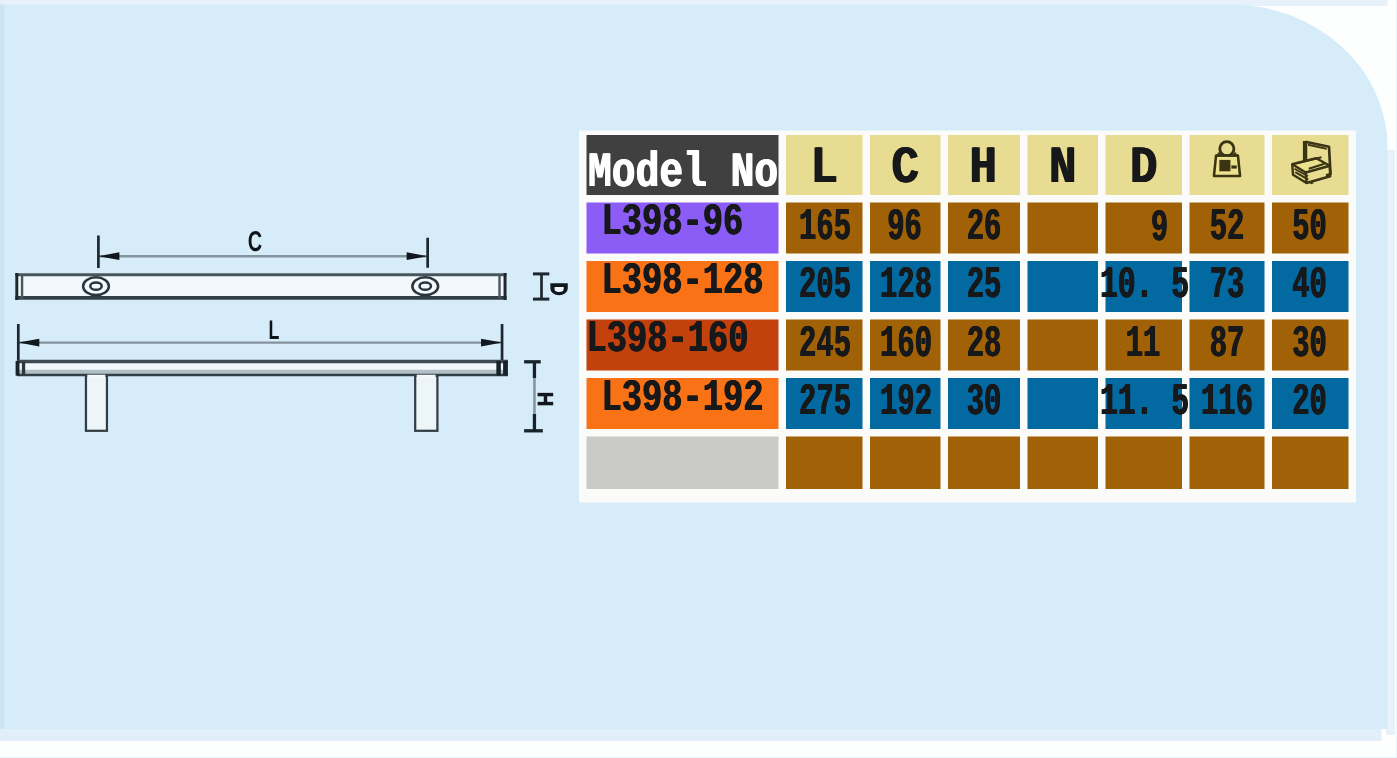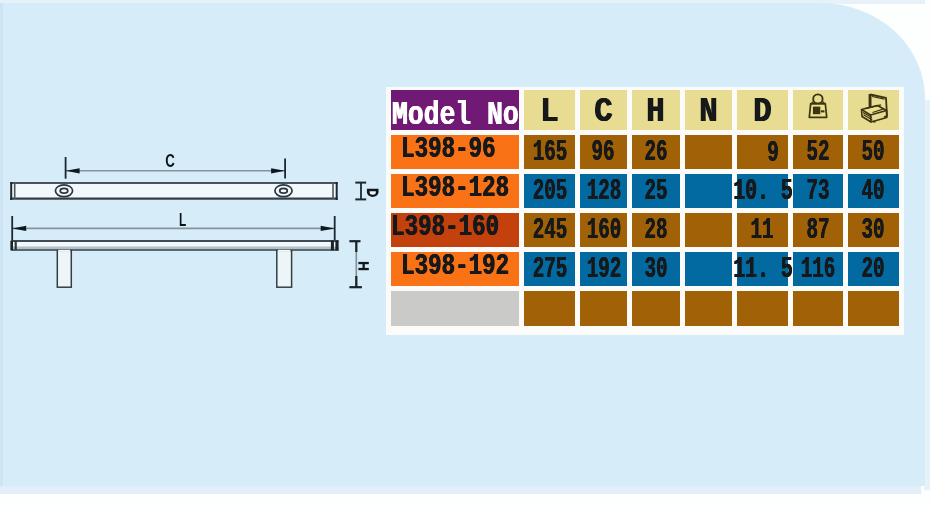--- a/index.html
+++ b/index.html
@@ -11,21 +11,21 @@
   #card{position:absolute;left:0;top:3px;width:925px;height:483px;
        background:#d7ecf9;border-top-right-radius:105px 95px;}
   #leftsliver{position:absolute;left:0;top:3px;width:3px;height:483px;background:#cde4f4;}
 
   
   #tablewrap{position:absolute;left:386px;top:87px;width:518px;
        background:#fbfbf9;overflow:hidden;padding-bottom:4px;}
   table{border-collapse:separate;border-spacing:5px;table-layout:fixed;width:518px;margin-top:-2px;}
   td{padding:0;text-align:center;vertical-align:middle;
      font-family:"Liberation Mono",monospace;font-weight:bold;color:#16181a;}
-  td.mh,tr.hdr td.mh{background:#701a75;}
+  td.mh,tr.hdr td.mh{background:#404040;}
   tr.hdr td{background:#e7dc92;}
   tr.odd td{background:#a16207;}
   tr.even td{background:#0369a1;}
   tr.odd td.mh,tr.even td.mh{background:inherit;}
   .c{display:flex;justify-content:center;align-items:center;width:100%;height:100%;}
   .cl{justify-content:flex-start;padding-left:10px;box-sizing:border-box;}
   .cl0{justify-content:flex-start;padding-left:1px;box-sizing:border-box;}
   .t{display:inline-block;white-space:nowrap;flex:none;}
   
   .mht{font-size:33px;color:#fff;transform:scaleX(0.80);transform-origin:0 50%;position:relative;top:5px;text-shadow:0.5px 0 currentColor,-0.5px 0 currentColor;}
@@ -112,21 +112,21 @@
          <path d="M1.5 16.5 L2 23.5 L11 29 L10.5 22"></path>
          <path d="M26.5 17.5 L26.8 24.5 L11 29"></path>
          <path d="M3 19.5 L12 24.5 M3.5 21.8 L12.2 26.8" stroke-width="1.3"></path>
          <path d="M5.5 15.5 L21 11.8 M12.5 19.5 L23 16.2" stroke-width="1.3"></path>
        </g>
        <path d="M12.5 27.5 l3.5 1.5 l-2 1 z" fill="#3a3413"></path>
      </svg>
    </td>
  </tr>
  <tr class="odd" style="height:34px">
-   <td class="mh" style="background:#f97316">
+   <td class="mh" style="background:#8b5cf6">
             <div class="c cl">
               <span class="t lbl">L398-96</span>
             </div>
           </td>
    <td>
             <div class="c">
               <span class="t num">165</span>
             </div>
           </td>
    <td>

